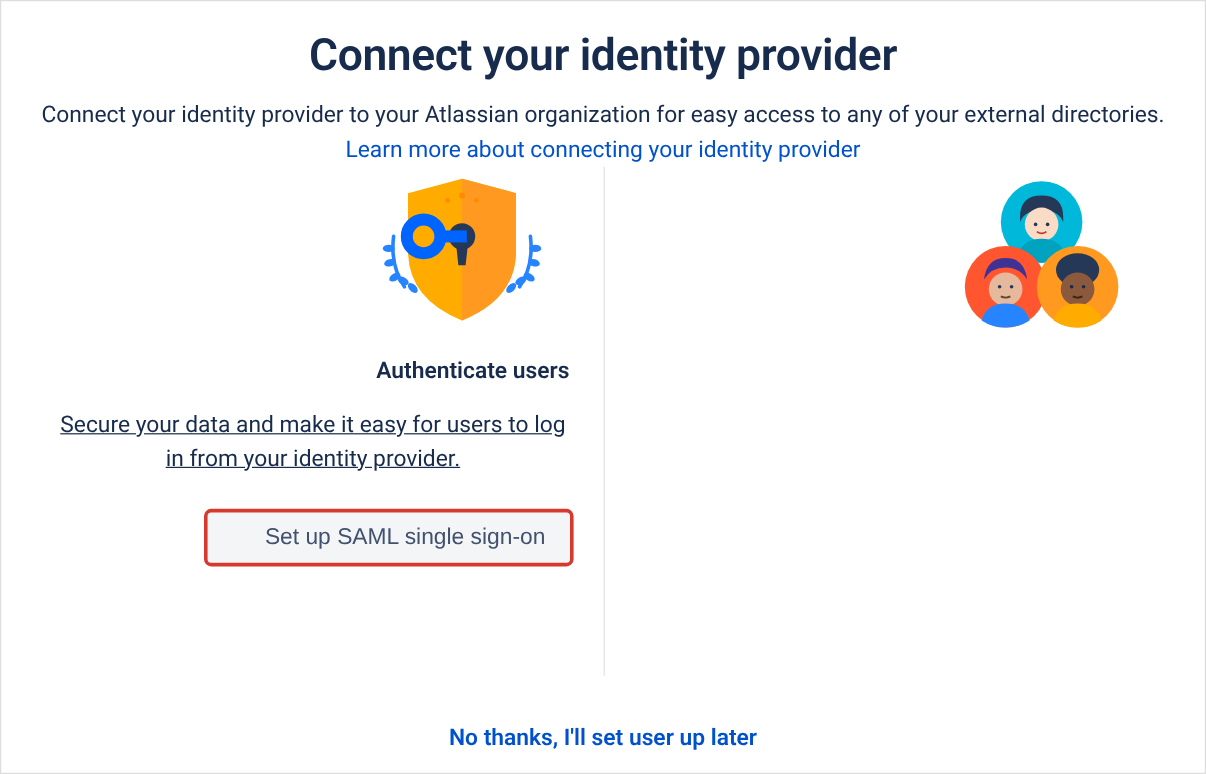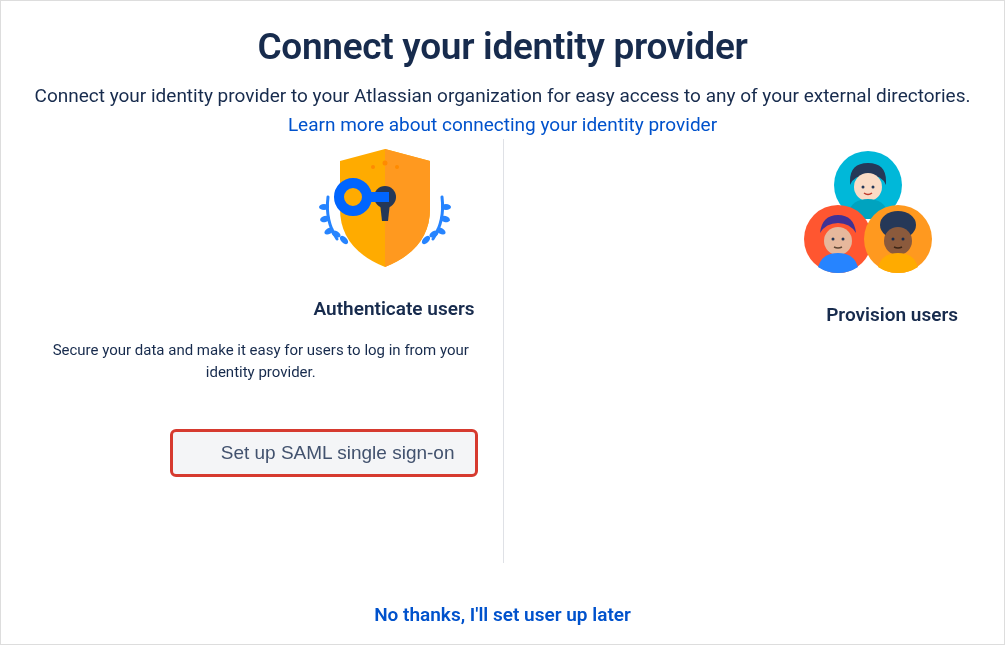--- a/index.html
+++ b/index.html
@@ -60,24 +60,25 @@
       align-items: center;
       justify-content: center;
     }
     .card-title {
       font-size: 19px;
       font-weight: 600;
       color: #172B4D;
       margin-bottom: 20px;
     }
     .card-desc {
-      font-size: 15px;
+      font-size: 19px;
       color: #172B4D;
       line-height: 1.45;
-      margin-bottom: 48px;
+      margin-bottom: 32px;
+      text-decoration: underline;
     }
     .btn {
       display: inline-block;
       background: #F4F5F7;
       color: #42526E;
       font-size: 19px;
       font-weight: 500;
       padding: 10px 20px;
       border: none;
       border-radius: 3px;
@@ -171,18 +172,17 @@
 
         <circle cx="120" cy="94" r="34" fill="#FF991F"></circle>
         <ellipse cx="120" cy="80" rx="18" ry="14" fill="#253858"></ellipse>
         <circle cx="120" cy="96" r="14" fill="#8B5A3C"></circle>
         <path d="M100 122 Q104 108 120 108 Q136 108 140 122 Q131 128 120 128 Q109 128 100 122 Z" fill="#FFAB00"></path>
         <circle cx="115" cy="94" r="1.5" fill="#172B4D"></circle>
           <circle cx="125" cy="94" r="1.5" fill="#172B4D"></circle>
         <path d="M116 102 Q120 104 124 102" stroke="#3B2415" stroke-width="1.5" fill="none"></path>
       </svg>
     </div>
-    <div class="card-title">Provision users</div>
   </div>
 
 </div>
 
 <div class="skip-link">No thanks, I'll set user up later</div>
 
 </body></html>

